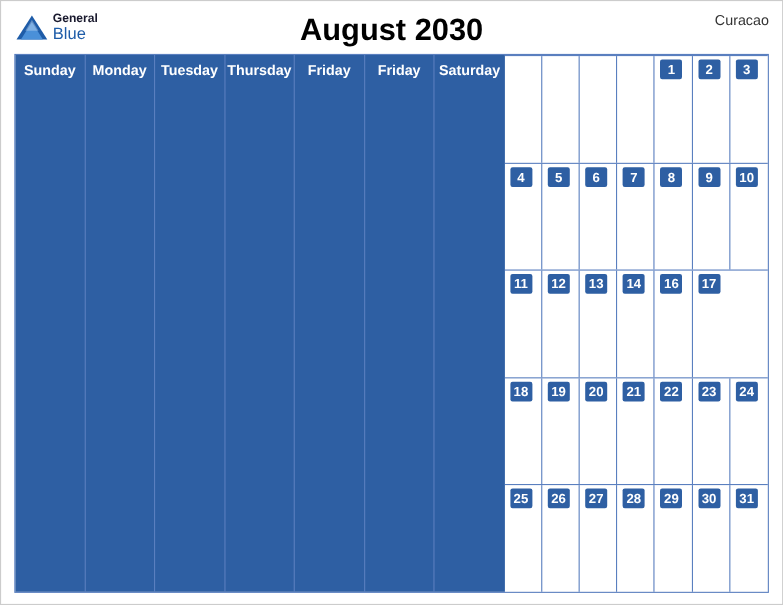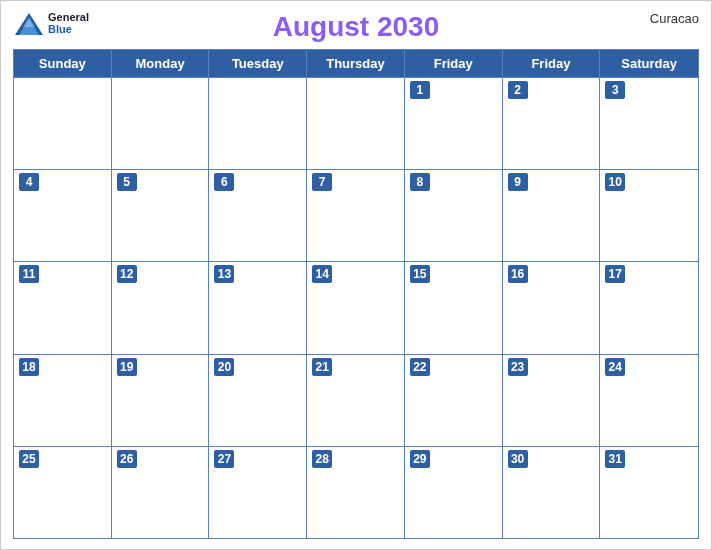--- a/index.html
+++ b/index.html
@@ -46,58 +46,57 @@
     }
 
     .logo-text-general {
       font-size: 11px;
       color: #1a1a2e;
       font-weight: bold;
       line-height: 1.1;
     }
 
     .logo-text-blue {
-      font-size: 11px;
+      font-size: 15px;
       color: #1e5ca8;
-      font-weight: bold;
+      font-weight: normal;
       line-height: 1.1;
     }
 
     .logo-wrapper {
       display: flex;
       flex-direction: row;
-      align-items: flex-start;
+      align-items: flex-end;
       gap: 3px;
     }
 
     .logo-text-block {
       display: flex;
       flex-direction: column;
     }
 
     .calendar-title {
       font-size: 28px;
       font-weight: bold;
-      color: #8b5cf6;
+      color: #000000;
       text-align: center;
     }
 
     .region-label {
       position: absolute;
       right: 0;
       top: 0;
       font-size: 13px;
       color: #333;
       margin-left: 22px;
     }
 
     .calendar-grid {
       flex: 1;
       display: flex;
-      flex-direction: column;
       border: 1px solid #5a7fbf;
     }
 
     .day-headers {
       display: grid;
       grid-template-columns: repeat(7, 1fr);
       background-color: #2e5fa3;
     }
 
     .day-header {
@@ -256,24 +255,20 @@
           </div>
           <div class="calendar-cell">
             <div class="cell-number">13</div>
             <div class="cell-content"></div>
           </div>
           <div class="calendar-cell">
             <div class="cell-number">14</div>
             <div class="cell-content"></div>
           </div>
           <div class="calendar-cell">
-            <div class="cell-number">15</div>
-            <div class="cell-content"></div>
-          </div>
-          <div class="calendar-cell">
             <div class="cell-number">16</div>
             <div class="cell-content"></div>
           </div>
           <div class="calendar-cell">
             <div class="cell-number">17</div>
             <div class="cell-content"></div>
           </div>
         </div>
         <div class="calendar-week">
           <div class="calendar-cell">

